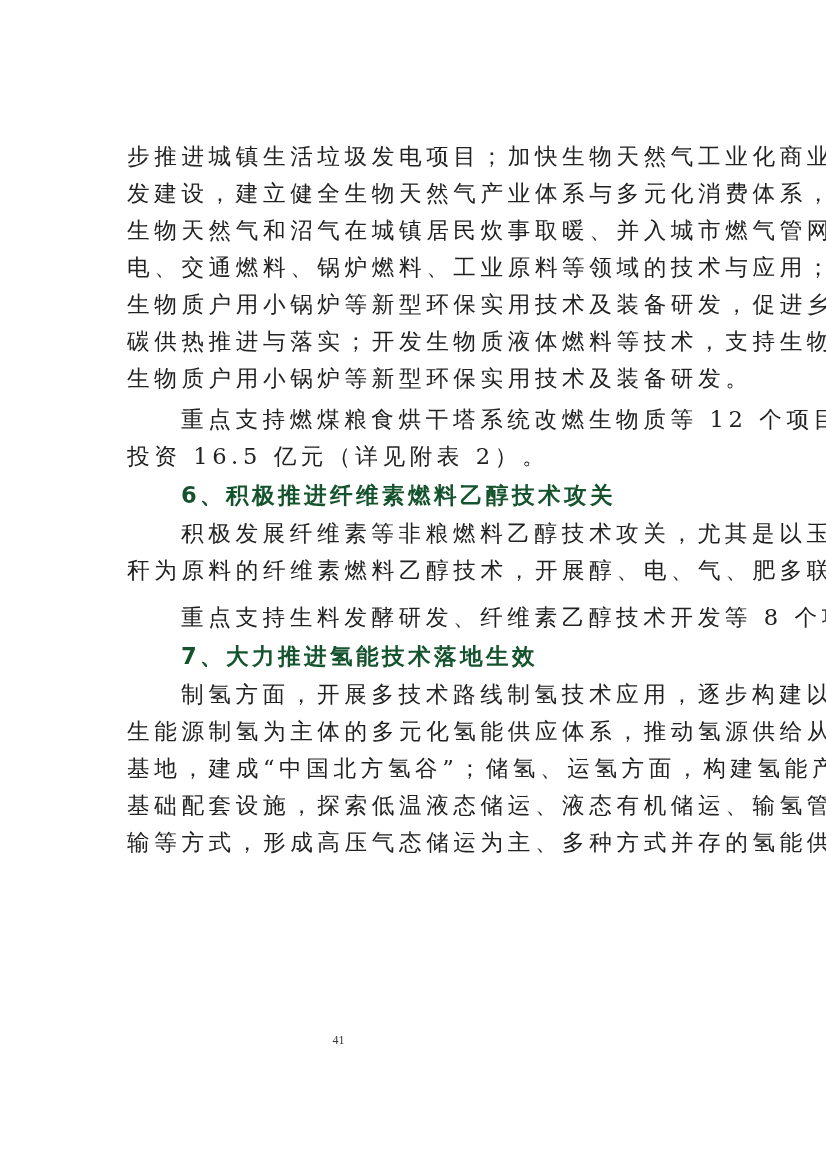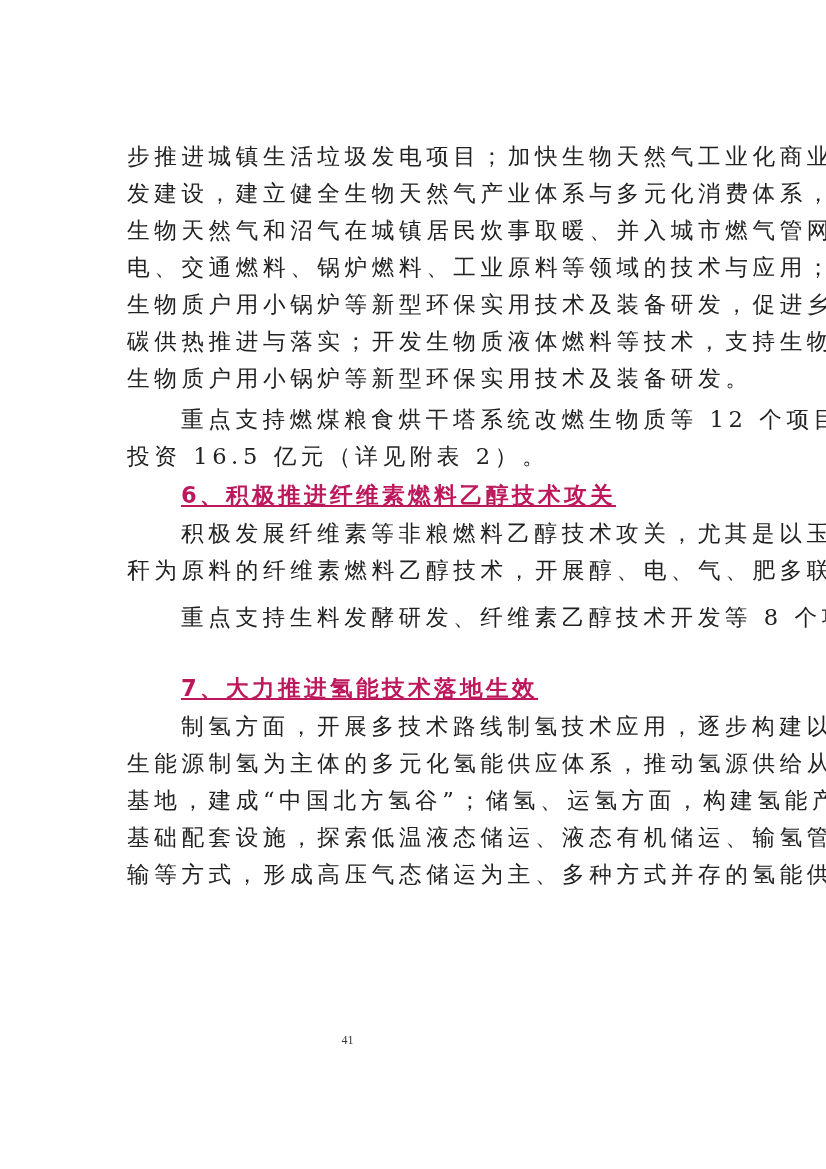--- a/index.html
+++ b/index.html
@@ -36,31 +36,30 @@
     letter-spacing: 4.6px;
     font-family: "DejaVu Serif", "Liberation Serif", serif;
     color: #222;
   }
   .indent {
     padding-left: 54px;
   }
   .heading {
     font-weight: bold;
     font-family: "DejaVu Sans", "Liberation Sans", sans-serif;
-    color: #be185d;
+    color: #14532d;
     letter-spacing: 3.4px;
-    text-decoration: underline;
   }
   .gap-sm {
     height: 4px;
   }
   .page-number {
     position: absolute;
     top: 1033px;
-    left: 16px;
+    left: 7px;
     width: 663px;
     text-align: center;
     font-size: 12px;
     font-family: "Liberation Serif", "DejaVu Serif", serif;
     color: #333;
   }
 </style>
 </head>
 <body>
 
@@ -90,21 +89,21 @@
       <div class="line indent">积极发展纤维素等非粮燃料乙醇技术攻关，尤其是以玉米秸</div>
       <div class="line">秆为原料的纤维素燃料乙醇技术，开展醇、电、气、肥多联产示</div>
     </div>
 
     <div class="gap-sm" style="height:10px;"></div>
 
     <div>
       <div class="line indent">重点支持生料发酵研发、纤维素乙醇技术开发等 8 个项目，</div>
     </div>
 
-    <div class="line indent heading" style="height:40px;line-height:40px;margin-top:32px;">7、大力推进氢能技术落地生效</div>
+    <div class="line indent heading" style="height:40px;line-height:40px;">7、大力推进氢能技术落地生效</div>
 
     <div>
       <div class="line indent">制氢方面，开展多技术路线制氢技术应用，逐步构建以可再</div>
       <div class="line">生能源制氢为主体的多元化氢能供应体系，推动氢源供给从“浅</div>
       <div class="line">基地，建成“中国北方氢谷”；储氢、运氢方面，构建氢能产业</div>
       <div class="line">基础配套设施，探索低温液态储运、液态有机储运、输氢管网运</div>
       <div class="line">输等方式，形成高压气态储运为主、多种方式并存的氢能供应体</div>
     </div>
 
   </div>

